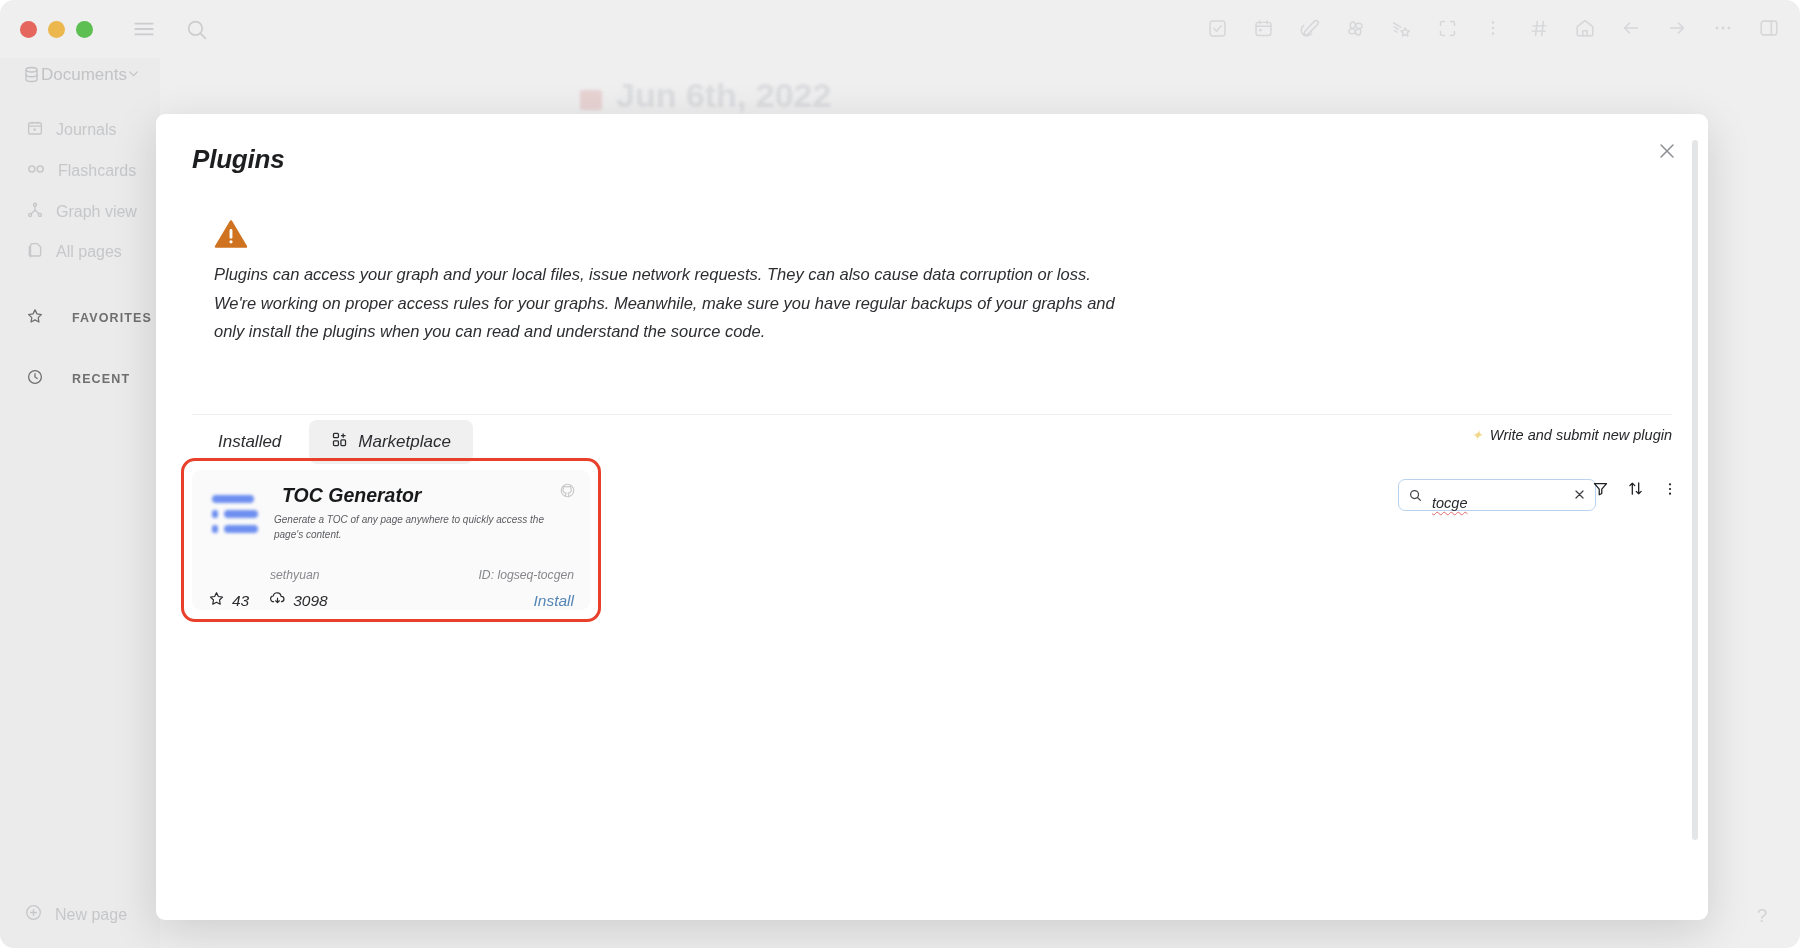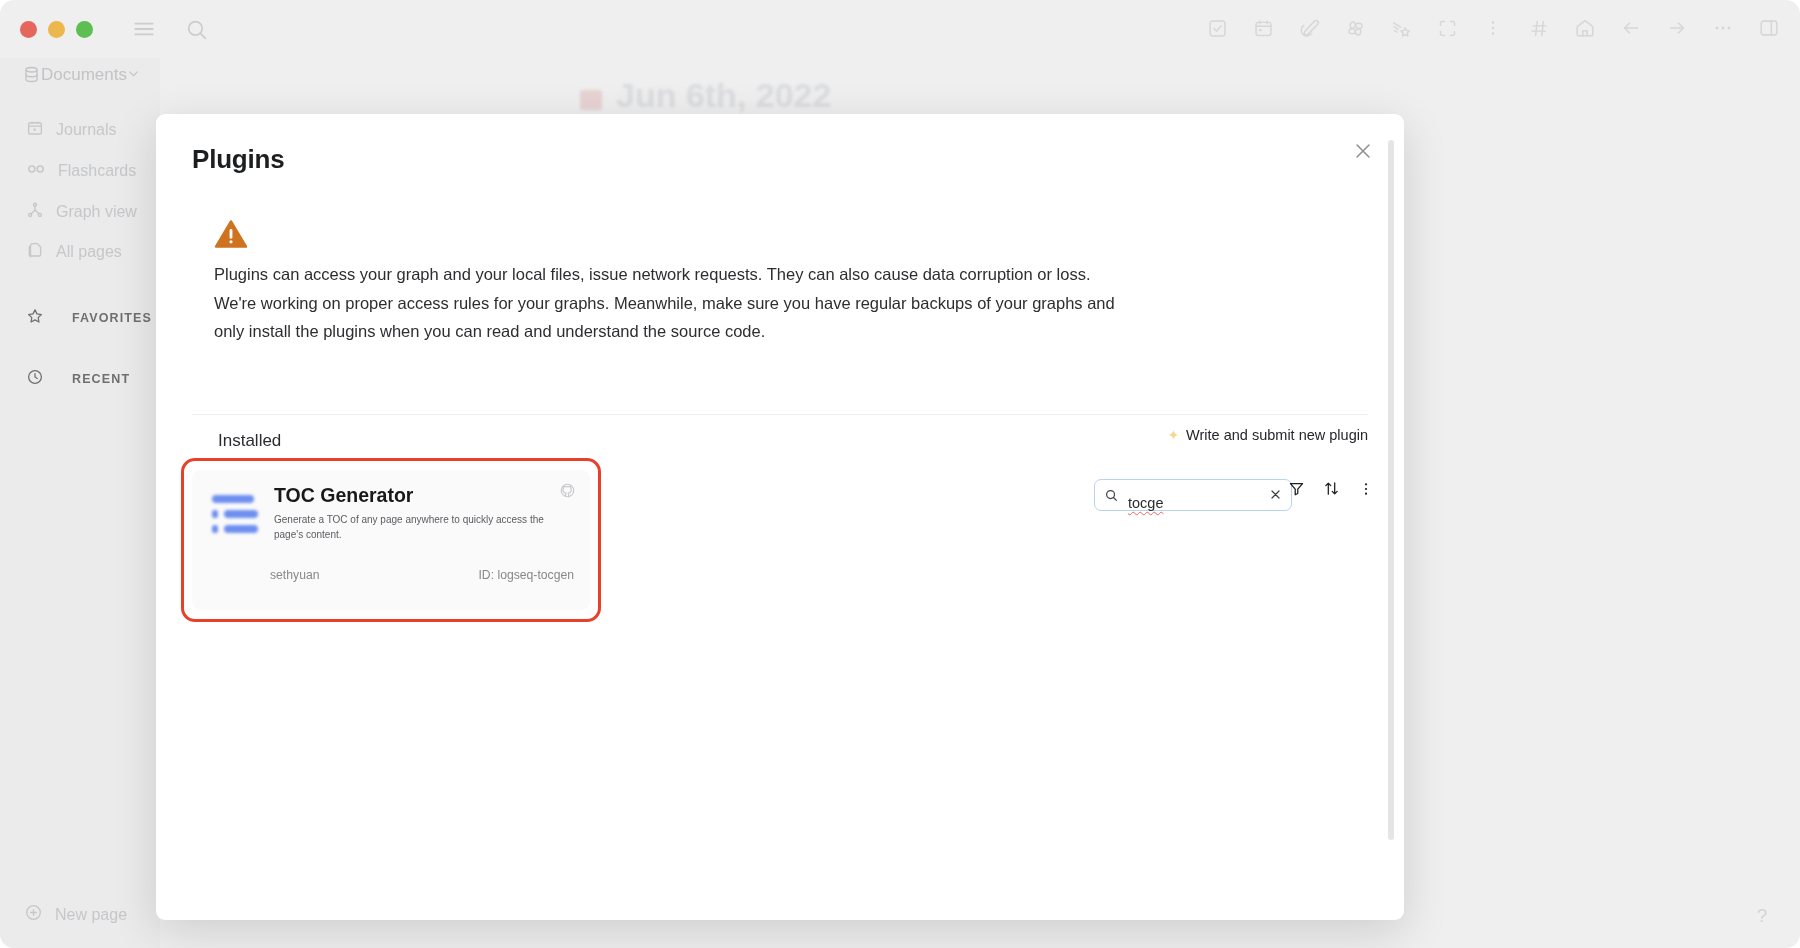--- a/index.html
+++ b/index.html
@@ -89,24 +89,25 @@
     position: absolute; right: 24px; bottom: 18px;
     width: 28px; height: 28px;
     display: flex; align-items: center; justify-content: center;
     color: #d9dadc; font-size: 19px; filter: blur(0.4px);
   }
 
   
   .overlay { position: absolute; inset: 0; background: rgba(0,0,0,0.03); }
   .modal {
     position: absolute; left: 156px; top: 114px;
-    width: 1248px; height: 806px;
+    width: 1552px; height: 806px;
     background: #ffffff; border-radius: 9px;
     box-shadow: 0 12px 46px rgba(0,0,0,0.14);
     overflow: hidden;
+    font-style: italic;
   }
   .modal-close {
     position: absolute; right: 26px; top: 22px;
     width: 30px; height: 30px; color: #8e9094;
     display: flex; align-items: center; justify-content: center;
   }
   .modal-scroll {
     position: absolute; right: 10px; top: 26px;
     width: 6px; height: 700px; border-radius: 3px;
     background: #e4e5e7;
@@ -194,21 +195,21 @@
     background: #fafafa; border-radius: 9px;
     padding: 14px 16px 0 16px;
   }
   .pcard-top { display: flex; gap: 12px; }
   .pcard-icon {
     width: 54px; height: 50px; flex: none; margin-top: 6px;
     filter: blur(1.6px);
   }
   .pcard-body { flex: 1; min-width: 0; position: relative; }
   .pcard-title {
-    font-size: 19.5px; font-weight: 700; color: #18191b; line-height: 1.2;
+    font-size: 19.5px; font-weight: 700; color: #18191b; line-height: 1.2; margin-left: 8px;
   }
   .pcard-desc {
     margin-top: 6px; font-size: 10px; color: #5a5c60; line-height: 1.42;
   }
   .gh-icon { position: absolute; right: -2px; top: -2px; color: #c9cacc; }
   .pcard-meta {
     position: absolute; left: 78px; right: 16px; top: 98px;
     display: flex; justify-content: space-between;
     font-size: 12.2px; color: #86888c;
   }
@@ -450,20 +451,31 @@
       <div class="warn-bar"></div>
       <div class="warn-text">Plugins can access your graph and your local files, issue network requests. They can also cause data corruption or loss. We're working on proper access rules for your graphs. Meanwhile, make sure you have regular backups of your graphs and only install the plugins when you can read and understand the source code.</div>
     </div>
 
     <div class="divider"></div>
 
     <div class="seg-tabs">
       <div class="seg">
         <span>Installed</span>
       </div>
+      <div class="seg active">
+        <span>
+          <svg width="17" height="17" viewBox="0 0 24 24" fill="none" stroke="currentColor" stroke-width="1.8">
+              <rect x="3.5" y="3.5" width="7" height="6" rx="1.3"></rect>
+              <rect x="3.5" y="14" width="7" height="6.5" rx="1.3"></rect>
+              <rect x="14" y="12.5" width="6.5" height="8" rx="1.3"></rect>
+              <path d="M17.2 3.5v6M14 6.5h6.5"></path>
+            </svg>
+        </span>
+        <span>Marketplace</span>
+      </div>
     </div>
 
     <div class="write-link">
       <span class="sparkle">✦</span>
       <span>Write and submit new plugin</span>
     </div>
 
     <div class="subtabs">
       <div class="subtab active">
         <span>
@@ -545,16 +557,38 @@
               </svg>
           </span>
         </div>
       </div>
 
       <div class="pcard-meta">
         <span>sethyuan</span>
         <span>ID: logseq-tocgen</span>
       </div>
 
+      <div class="pcard-foot">
+        <div class="stats">
+          <span class="stat">
+            <span>
+              <svg width="17" height="17" viewBox="0 0 24 24" fill="none" stroke="currentColor" stroke-width="1.7" stroke-linejoin="round">
+                  <path d="M12 3.8l2.6 5.4 5.9.85-4.25 4.1 1 5.85L12 17.25 6.75 20l1-5.85L3.5 10.05l5.9-.85z"></path>
+                </svg>
+            </span>
+            <span>43</span>
+          </span>
+          <span class="stat">
+            <span>
+              <svg width="17" height="17" viewBox="0 0 24 24" fill="none" stroke="currentColor" stroke-width="1.7" stroke-linecap="round" stroke-linejoin="round">
+                  <path d="M6.5 16.5a4 4 0 01-.4-8A5.5 5.5 0 0117 8.9a3.8 3.8 0 01.6 7.6"></path>
+                  <path d="M12 11.5v6M9.4 15.2L12 17.8l2.6-2.6"></path>
+                </svg>
+            </span>
+            <span>3098</span>
+          </span>
+        </div>
+        <div class="install-btn">Install</div>
+      </div>
     </div>
 
   </div>
 </div>
 
 </body></html>

